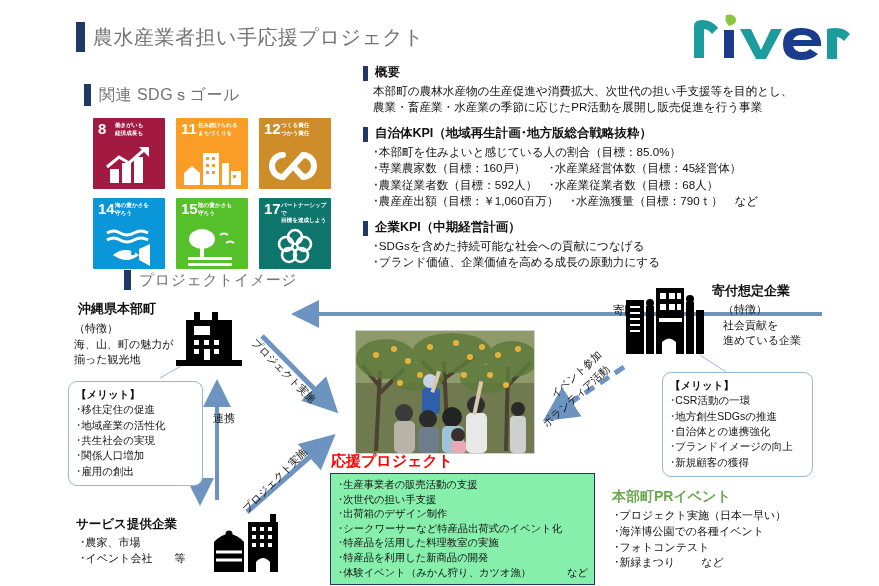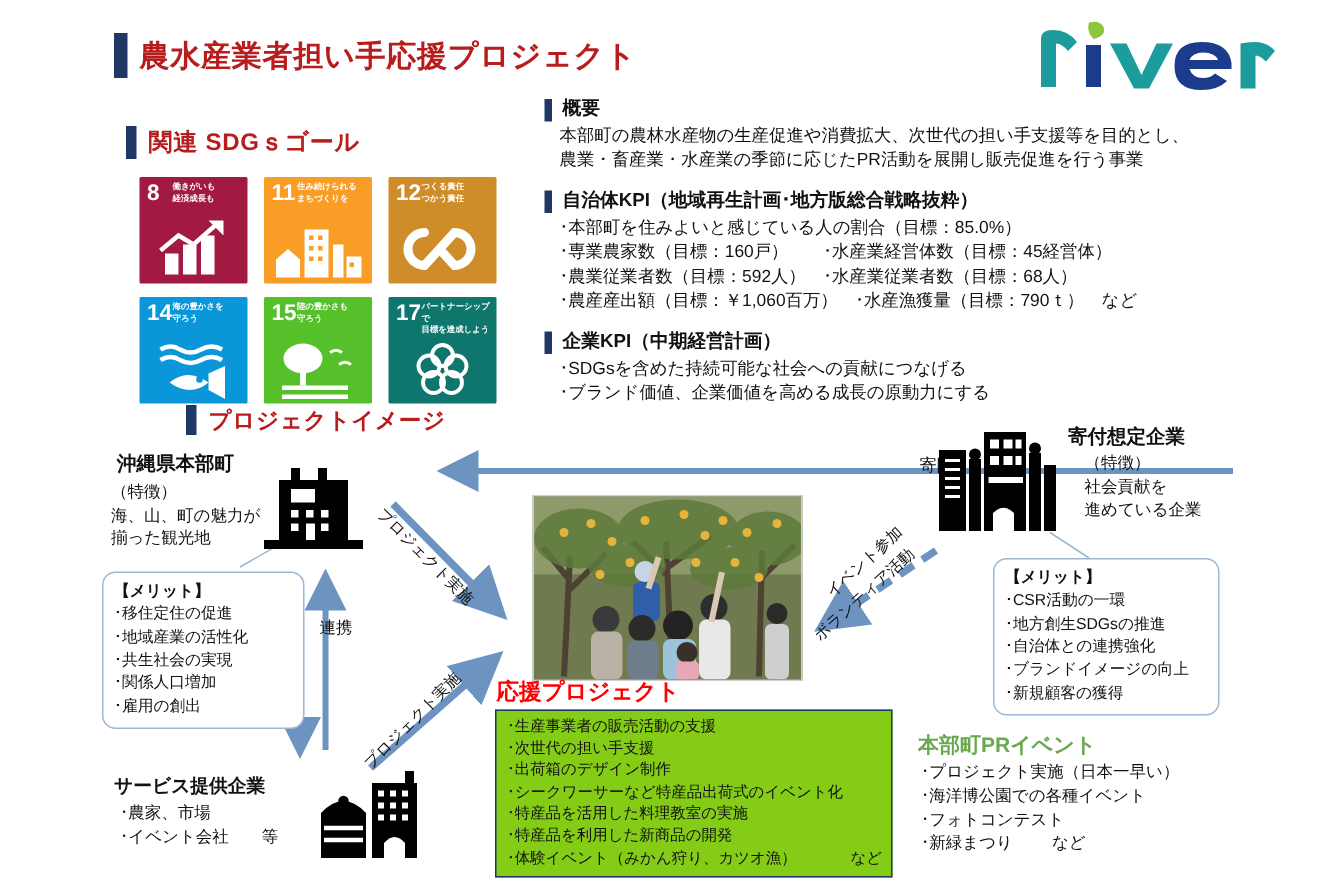--- a/index.html
+++ b/index.html
@@ -7,21 +7,21 @@
     width:879px;height:586px;background:#ffffff;
     font-family:"Liberation Sans","DejaVu Sans",sans-serif;
     color:#111;overflow:hidden;position:relative;
   }
   .stage{position:relative;width:879px;height:586px;}
   .abs{position:absolute;}
 
   
   .barhead{display:flex;align-items:center;gap:8px;}
   .barhead .bar{width:7px;background:#1F3864;flex:0 0 auto;}
-  .barhead .txt{font-weight:bold;color:#b91c1c;letter-spacing:.5px;}
+  .barhead .txt{font-weight:normal;color:#737373;letter-spacing:.5px;}
 
   
   #title-block{left:76px;top:22px;}
   #title-block .bar{height:30px;width:9px;}
   #title-block .txt{font-size:20px;}
 
   
   #logo{right:26px;top:8px;width:165px;height:52px;}
 
   
@@ -63,21 +63,21 @@
   #svc-list{left:80px;top:535px;font-size:11px;line-height:1.45;}
 
   
   #donor-name{left:712px;top:282px;font-size:13px;font-weight:bold;}
   #donor-feat{left:723px;top:302px;font-size:11px;line-height:1.42;}
   #merit-right{left:662px;top:372px;width:136px;border:1px solid #9BB7D4;border-radius:9px;
                padding:5px 6px 6px 7px;font-size:10.5px;line-height:1.46;background:#fff;}
 
   
   #sp-title{left:331px;top:452px;font-size:15px;font-weight:bold;color:#FF0000;}
-  #sp-box{left:330px;top:473px;width:250px;border:1px solid #1F3864;background:#84cc16;
+  #sp-box{left:330px;top:473px;width:250px;border:1px solid #1F3864;background:#86efac;
           padding:4px 6px 4px 7px;font-size:10.3px;line-height:1.42;}
   #sp-box .row{display:flex;justify-content:space-between;}
 
   
   #pr-title{left:612px;top:488px;font-size:14px;font-weight:bold;color:#6AA84F;}
   #pr-list{left:614px;top:508px;font-size:11px;line-height:1.44;}
   #pr-list .row{display:flex;gap:26px;}
 
   
   #photo{left:355px;top:330px;width:178px;height:122px;border:1px solid #cfcfcf;

